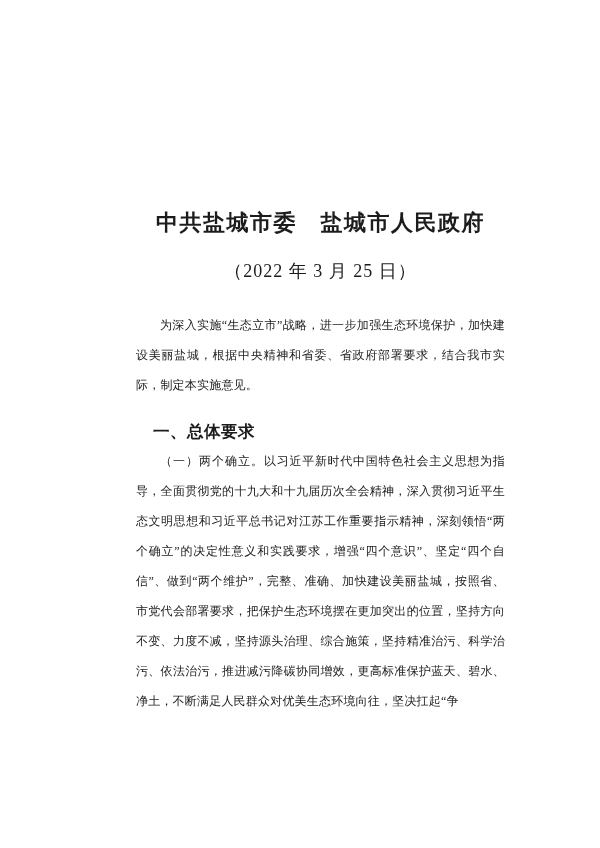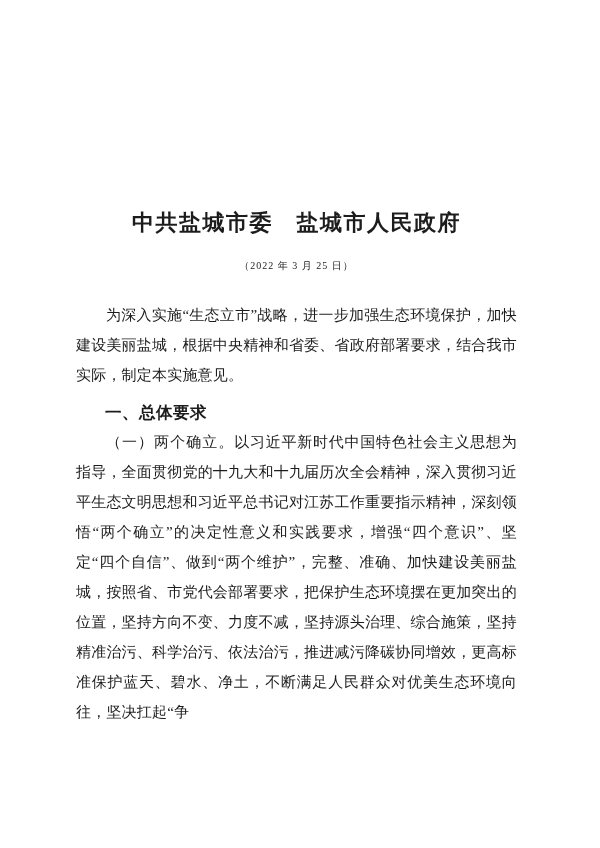--- a/index.html
+++ b/index.html
@@ -14,45 +14,45 @@
     margin: 0 auto;
     background: #ffffff;
     overflow: hidden;
     color: #1c1c1c;
     font-family: "Liberation Serif", "DejaVu Serif", serif;
   }
   .doc {
     box-sizing: border-box;
     width: 100%;
     height: 100%;
-    padding: 204px 79px 0 72px;
+    padding: 204px 79px 0 120px;
   }
   .title {
     margin: 0;
     text-align: center;
     font-size: 22px;
     font-weight: bold;
     line-height: 37px;
     letter-spacing: 1.5px;
     font-family: "Liberation Serif", "DejaVu Serif", serif;
   }
   .title-line {
     display: block;
     white-space: nowrap;
   }
   .date {
     margin-top: 18px;
     text-align: center;
-    font-size: 10px;
+    font-size: 18px;
     letter-spacing: 1px;
     color: #1c1c1c;
   }
   .para {
-    margin: 4px;
-    font-size: 15px;
+    margin: 16px;
+    font-size: 12px;
     line-height: 30px;
     text-align: justify;
     text-justify: inter-ideograph;
     text-indent: 2em;
     letter-spacing: 0.2px;
   }
   .para.intro {
     margin-top: 27px;
   }
   .section-heading {

